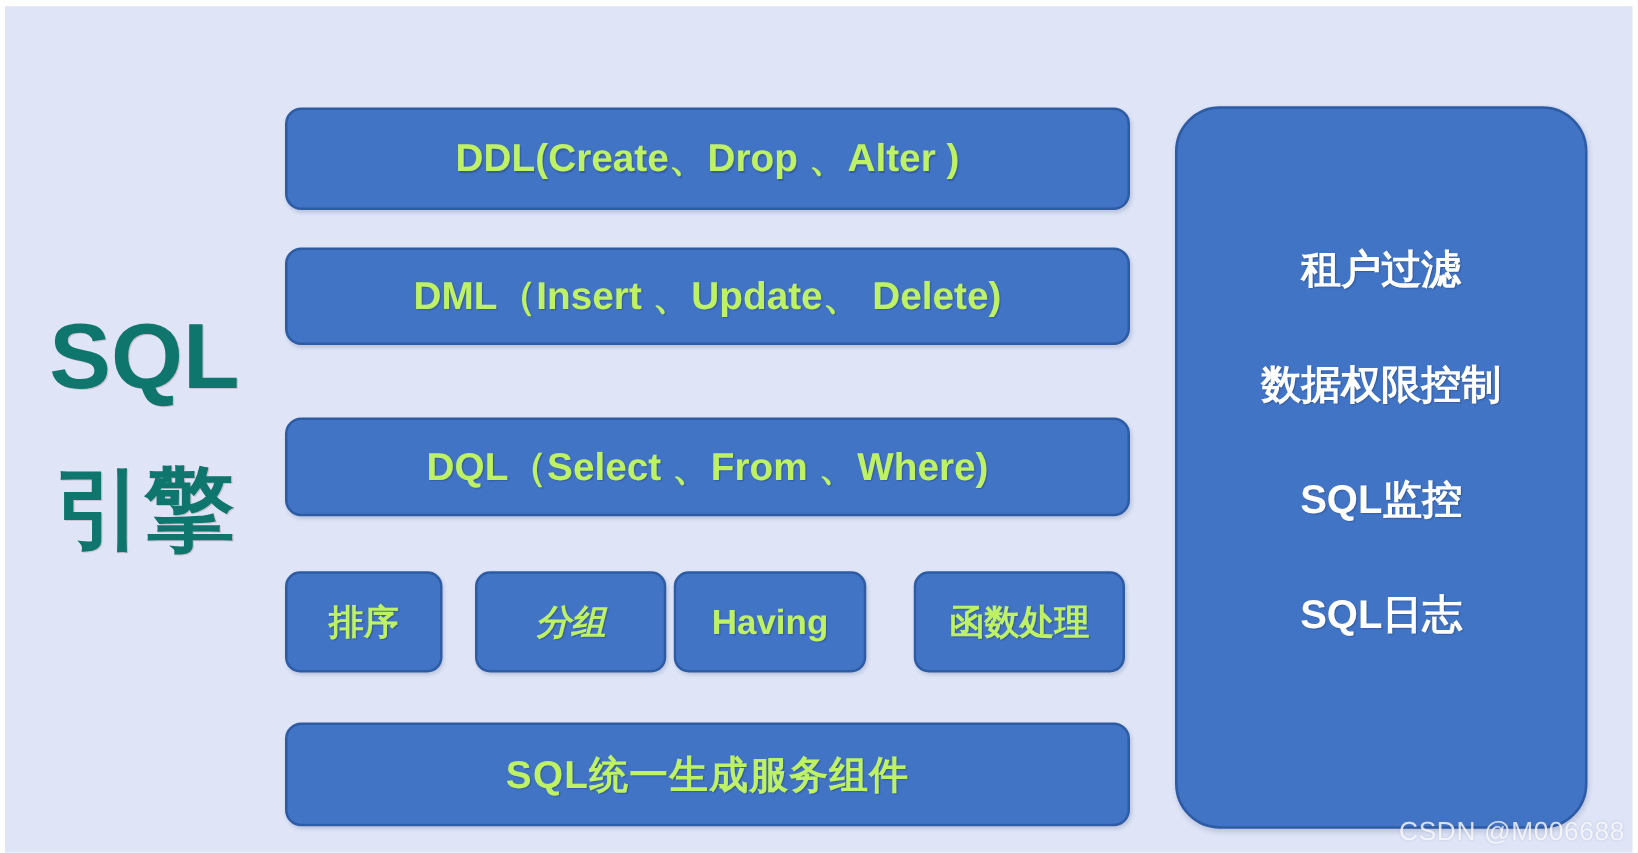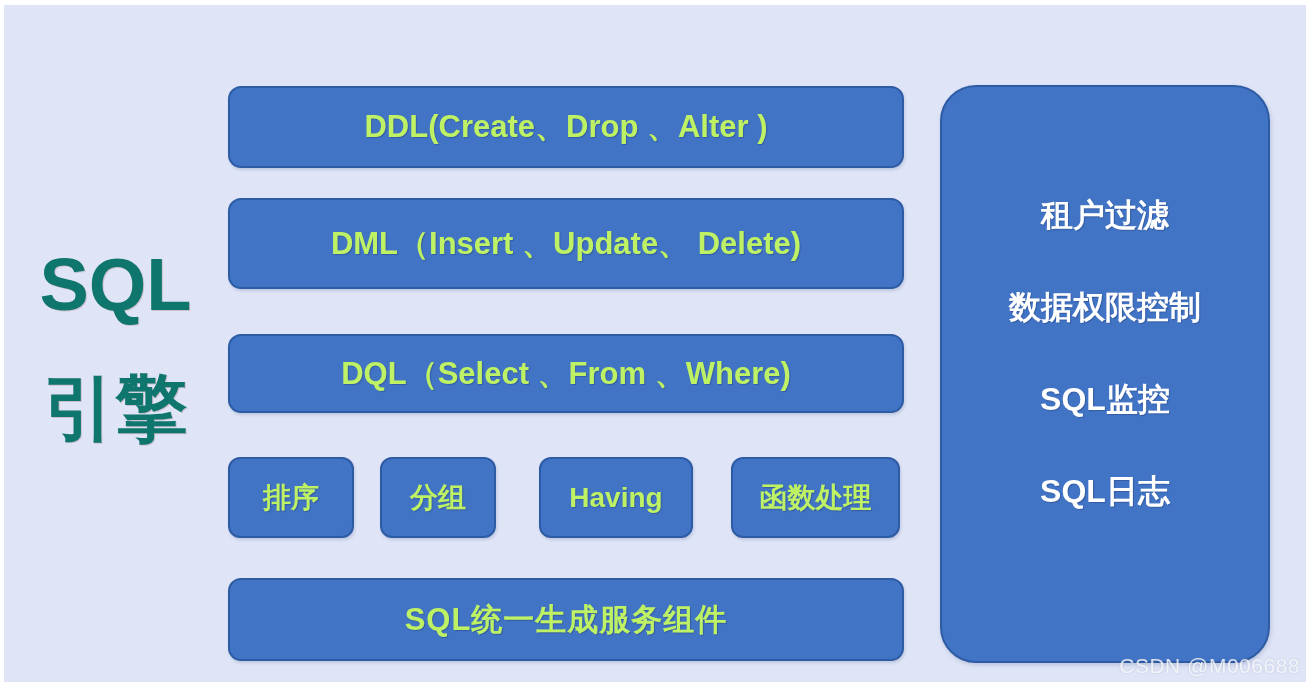--- a/index.html
+++ b/index.html
@@ -75,34 +75,34 @@
     white-space: nowrap;
     text-shadow: 1px 1px 1px rgba(30,50,100,0.35);
   }
 
   
   .row-wide {
     left: 228px;
     width: 676px;
   }
   #box-ddl  { top: 86px;  height: 82px; }
-  #box-dml  { top: 198px; height: 91px; }
+  #box-dml  { top: 198px; height: 78px; }
   #box-dql  { top: 334px; height: 79px; }
   #box-sql-gen { top: 578px; height: 83px; }
 
   #box-ddl  .box-label,
   #box-dml  .box-label,
   #box-dql  .box-label { font-size: 31px; }
   #box-sql-gen .box-label { font-size: 31px; letter-spacing: 1px; }
 
   
   .row-small { top: 457px; height: 81px; border-radius: 12px; }
   .row-small .box-label { font-size: 28px; text-align: center; }
   #box-sort    { left: 228px; width: 126px; }
-  #box-group   { left: 380px; width: 116px; }
+  #box-group   { left: 380px; width: 153px; font-style: italic; }
   #box-having  { left: 539px; width: 154px; }
   #box-func    { left: 731px; width: 169px; }
 
   
   #right-panel {
     position: absolute;
     left: 940px;
     top: 85px;
     width: 330px;
     height: 578px;

